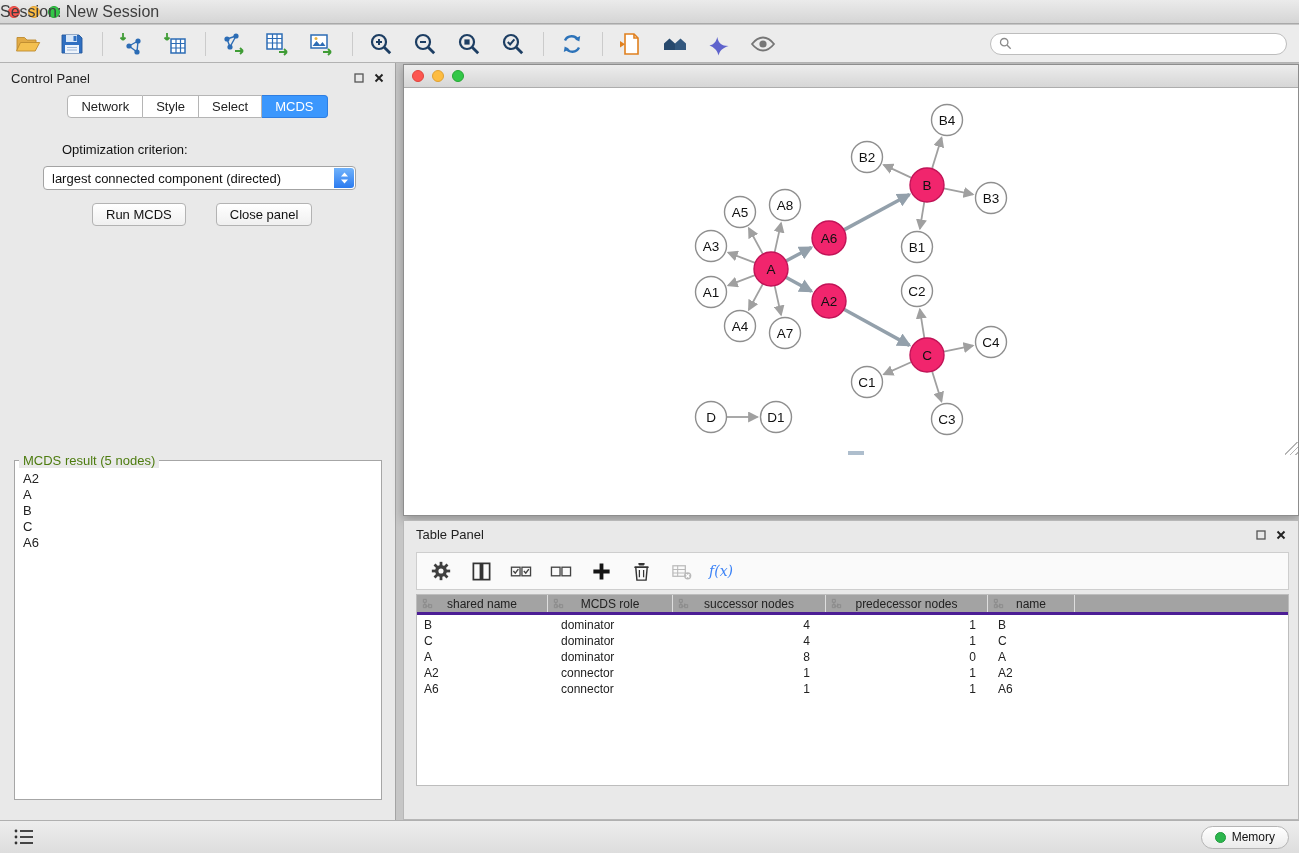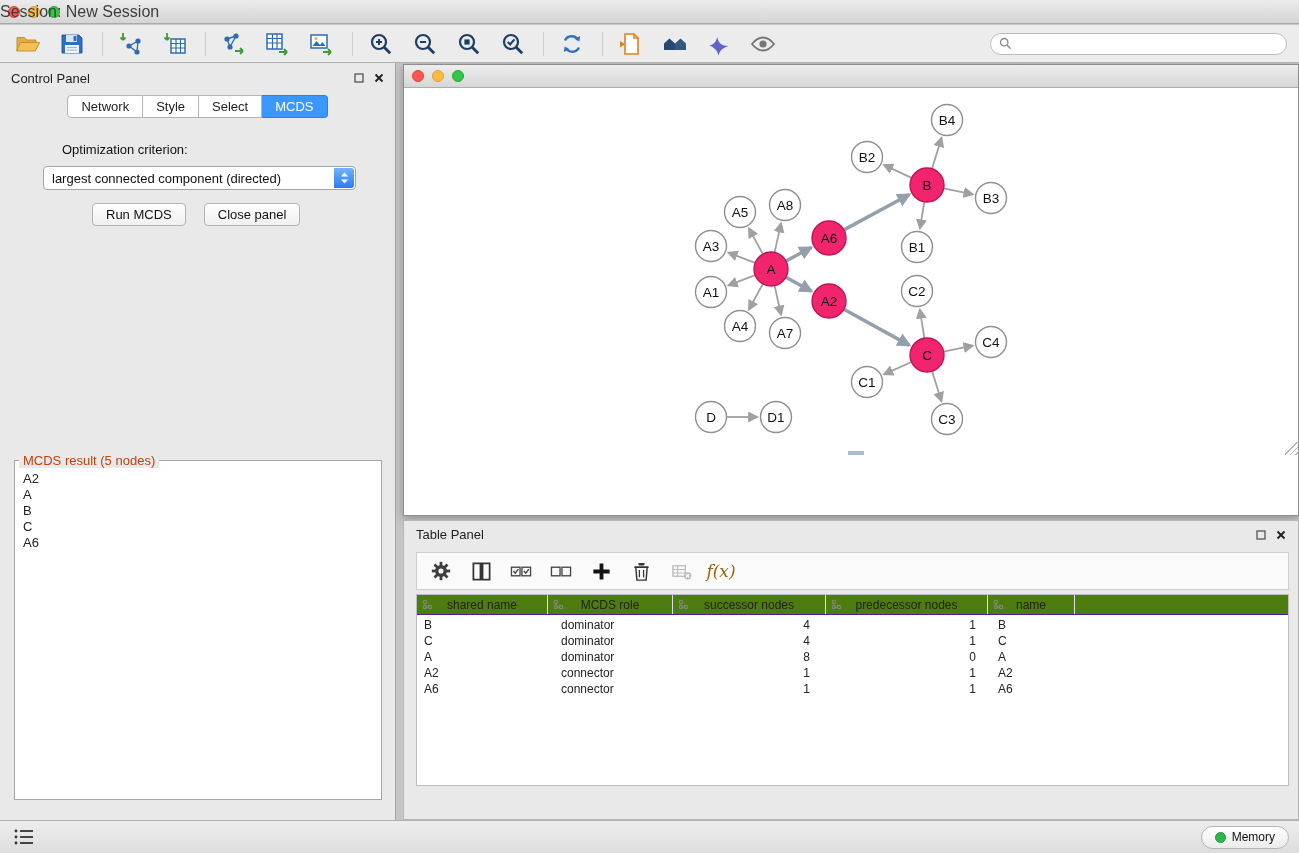--- a/index.html
+++ b/index.html
@@ -29,46 +29,46 @@
   .wicon{display:inline-flex;cursor:pointer}
   .seg{display:flex;justify-content:center;margin-top:2px}
   .seg-btn{font-family:"Liberation Sans",sans-serif;font-size:13px;padding:3px 13px;background:#fff;border:1px solid #b5b5b5;border-left-width:0;color:#222;cursor:pointer}
   .seg-btn:first-child{border-left-width:1px;border-radius:4px 0 0 4px}
   .seg-btn:last-child{border-radius:0 4px 4px 0}
   .seg-btn.active{background:#3b97fd;border-color:#2e7ee2;color:#fff}
   .opt-label{margin:24px 0 9px 62px;font-size:13px;color:#111}
   .dropdown{margin-left:43px;width:313px;height:24px;border:1px solid #a3a3a3;border-radius:4px;background:#fff;display:flex;align-items:center;position:relative;cursor:pointer}
   .dd-text{padding-left:8px;font-size:13px;color:#111;white-space:nowrap}
   .dd-btn{position:absolute;right:1px;top:1px;width:20px;height:20px;border-radius:0 3px 3px 0;background:linear-gradient(#71b3fb,#2b7bf0);display:flex;align-items:center;justify-content:center}
-  .cp-buttons{display:flex;gap:18px;margin:13px 0 8px 92px}
+  .cp-buttons{display:flex;gap:30px;margin:13px 0 8px 92px}
   .btn{font-family:"Liberation Sans",sans-serif;font-size:13px;padding:3px 13px;background:linear-gradient(#ffffff,#f0f0f0);border:1px solid #b3b3b3;border-radius:4px;color:#111;cursor:pointer}
   fieldset.result-box{position:absolute;left:14px;right:13px;top:390px;bottom:20px;border:1px solid #a6a6a6;background:#fff;padding:3px 2px 2px 2px}
-  fieldset.result-box legend{font-size:13px;color:#c2410c;background:#e9e9e9;padding:0 4px;margin-left:2px}
+  fieldset.result-box legend{font-size:13px;color:#4d7c0f;background:#e9e9e9;padding:0 4px;margin-left:2px}
   .result-item{font-size:13px;padding:0 6px;height:16px;line-height:16px;cursor:default}
 
   
   .network-window{position:absolute;left:403px;top:64px;width:896px;height:452px;background:#fff;border:1px solid #8d8d8d;box-shadow:0 3px 10px rgba(0,0,0,.28)}
   .nw-titlebar{height:23px;background:linear-gradient(#ededed,#d6d6d6);border-bottom:1px solid #adadad;display:flex;align-items:center;position:relative}
   .nw-titlebar .tl{width:12px;height:12px}
   .nw-title{position:absolute;left:0;right:0;text-align:center;font-size:13px;color:#333;pointer-events:none}
   .nw-content{position:relative;width:894px;height:367px;background:#fff;overflow:hidden}
   .grip{position:absolute;background:#aebecd;z-index:3}
   .grip-left{left:0;top:368px;width:4px;height:16px}
   .grip-bottom{bottom:0;left:444px;width:16px;height:4px}
   .grip-corner{position:absolute;right:0;bottom:0;width:13px;height:13px;background:
     linear-gradient(135deg,transparent 46%,#b5b5b5 46%,#b5b5b5 53%,transparent 53%,transparent 66%,#b5b5b5 66%,#b5b5b5 73%,transparent 73%,transparent 86%,#b5b5b5 86%,#b5b5b5 93%,transparent 93%)}
 
   
   .table-panel{position:absolute;left:403px;top:520px;width:896px;height:300px;background:#e9e9e9;border:1px solid #b7b7b7}
   .tp-header{height:27px;display:flex;align-items:center;padding:0 12px}
   .tp-toolbar{position:absolute;left:12px;right:9px;top:31px;height:38px;background:#fafafa;border:1px solid #cecece;display:flex;align-items:center;padding:0 10px}
   .tp-toolbar .tbtn{width:28px;height:28px;margin-right:12px}
-  .fx{font-family:"DejaVu Serif",serif;font-style:italic;color:#a16207;font-size:17px}
+  .fx{font-family:"DejaVu Serif",serif;font-style:italic;color:#3b82f6;font-size:14px}
   .ttable{position:absolute;left:12px;right:9px;top:73px;height:192px;background:#fff;border:1px solid #bdbdbd;overflow:hidden}
-  .thead{display:flex;height:20px;background:#4d7c0f;border-bottom:1px solid #4c1d95}
+  .thead{display:flex;height:20px;background:#a3a3a3;border-bottom:3px solid #4c1d95}
   .th{position:relative;display:flex;align-items:center;justify-content:center;font-size:12px;color:#222;border-right:1px solid #dedede;cursor:pointer}
   .th .th-ic{position:absolute;left:5px}
   .col0{width:131px}.col1{width:125px}.col2{width:153px}.col3{width:162px}.col4{width:87px}
   .fillc{flex:1;border-right:none}
   .tbody{padding-top:2px}
   .trow{display:flex;height:16px;align-items:center;cursor:default}
   .td{font-size:12px;white-space:nowrap;overflow:hidden}
   .td.col0{padding-left:7px}
   .td.col1{padding-left:13px}
   .td.col2{text-align:right;padding-right:16px}

